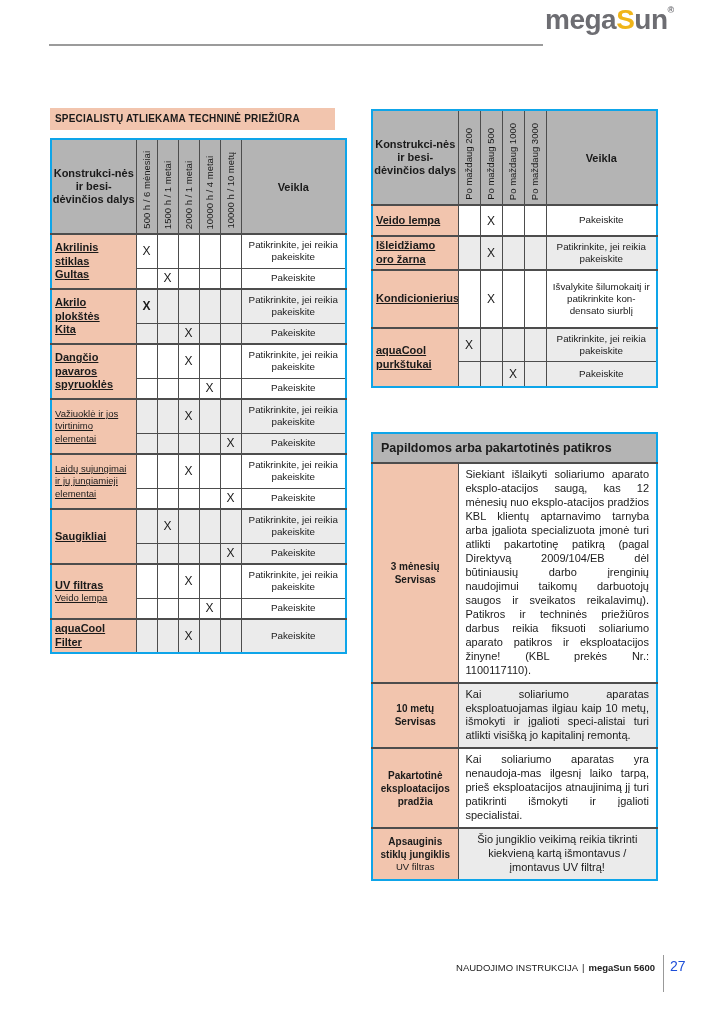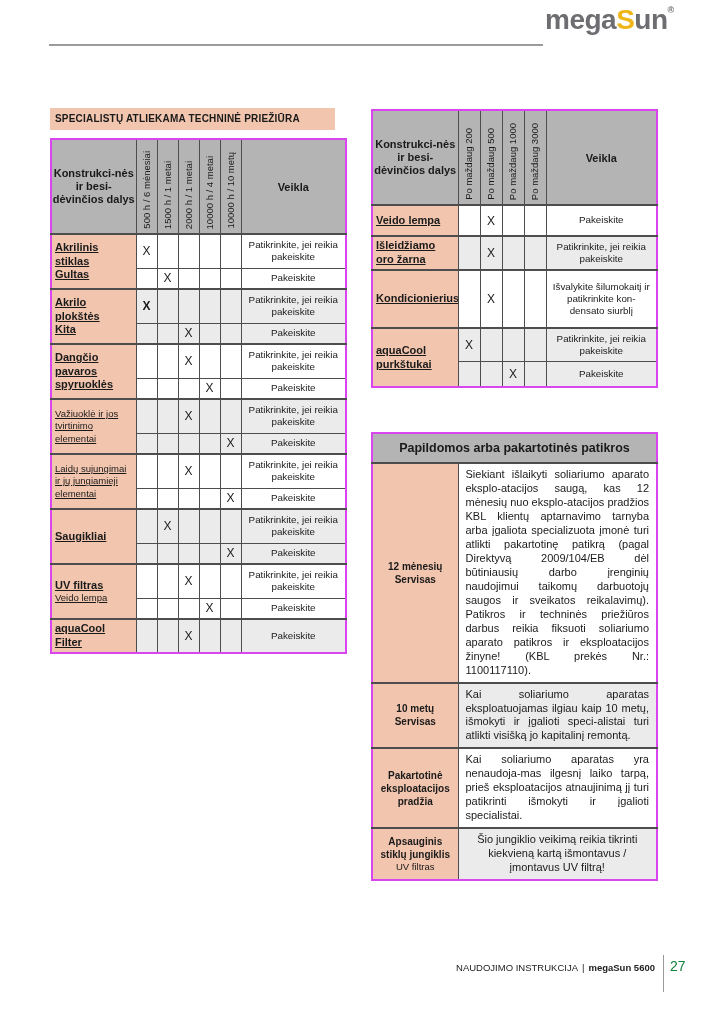--- a/index.html
+++ b/index.html
@@ -13,21 +13,21 @@
   .logo .accent { color:#f0b519; }
   .logo .reg { font-size:9px; vertical-align:top; position:relative; top:1px; color:#6d6d72; }
 
   
   .left-title { position:absolute; left:50px; top:108px; width:280px; height:22px;
                 background:#f2c5ae; font-weight:bold; font-size:10px; line-height:22px;
                 padding-left:5px; letter-spacing:0.2px; }
 
   
   .mtable { position:absolute; border-collapse:collapse; table-layout:fixed;
-            border:2px solid #d946ef; background:#fff; }
+            border:2px solid #0ea5e9; background:#fff; }
   .mtable td { border:1px solid #4d4d4d; padding:0; overflow:hidden; }
   .hd-row td { border-bottom-width:2px; }
   tr.grp td { border-top-width:2px; }
   .hd { background:#b4b4b4; }
   .parts-hd { font-size:11px; font-weight:bold; text-align:center; vertical-align:middle;
               line-height:1.2; padding:2px; }
   .veikla-hd { font-size:11px; font-weight:bold; text-align:center; vertical-align:middle; }
   .rot-hd { vertical-align:bottom; text-align:center; padding-bottom:6px; }
   .rot { writing-mode:vertical-rl; transform:rotate(180deg); display:inline-block;
          font-size:9.5px; line-height:1; white-space:nowrap; }
@@ -41,35 +41,35 @@
   td.act { text-align:center; vertical-align:middle; font-size:9.8px; line-height:1.25;
            padding:2px 4px; }
   tr.alt td:not(.lbl):not(.clbl) { background:#ebebeb; }
 
   tr.h95 { height:95px; } tr.h34 { height:34px; } tr.h21 { height:21px; }
   tr.h31 { height:31px; } tr.h58 { height:58px; } tr.h33 { height:33px; }
   tr.h26 { height:26px; } tr.h30 { height:30px; } tr.h140 { height:140px; }
   tr.h53 { height:53px; } tr.h65 { height:65px;margin-left:22px; } tr.h48 { height:48px; }
 
   
-  .ct-hd td { background:#b4b4b4; font-weight:bold; font-size:12.5px; text-align:center;
+  .ct-hd td { background:#b4b4b4; font-weight:bold; font-size:12.5px; text-align:left;
               vertical-align:middle; padding:4px 8px; }
   td.clbl { background:#f2c5ae; text-align:center; vertical-align:middle; font-size:10px;
             font-weight:bold; line-height:1.3; padding:2px 3px; }
   td.ctext { font-size:11px; line-height:1.27; text-align:justify; vertical-align:middle;
              padding:4px 7px; }
   td.ctext.ctr { text-align:center; }
 
   
   .footer { position:absolute; right:69px; top:962px; font-size:9.5px; color:#222;
             white-space:nowrap; }
   .f-sep { margin:0 4px; }
   .f-model { font-weight:bold; }
   .page-bar { position:absolute; left:663px; top:955px; width:1px; height:37px; background:#999; }
-  .page-num { position:absolute; left:670px; top:958px; font-size:14px; color:#15803d; }
+  .page-num { position:absolute; left:670px; top:958px; font-size:14px; color:#1d4ed8; }
 </style>
 </head>
 <body>
 
 <div class="page">
 
   <div class="top-rule"></div>
   <div class="logo">
     <span>mega</span><span class="accent">S</span><span>un</span><span class="reg">®</span>
   </div>
@@ -330,21 +330,21 @@
     <colgroup>
         <col style="width:86px">
         <col style="width:199px">
       </colgroup>
     <tbody>
         <tr class="ct-hd h30">
       <td colspan="2">Papildomos arba pakartotinės patikros</td>
     </tr>
     <tr class="grp h140">
       <td class="clbl">
-            <div>12 mėnesių Servisas</div>
+            <div>3 mėnesių Servisas</div>
           </td>
       <td class="ctext">Siekiant išlaikyti soliariumo aparato eksplo-atacijos saugą, kas 12 mėnesių nuo eksplo-atacijos pradžios KBL klientų aptarnavimo tarnyba arba įgaliota specializuota įmonė turi atlikti pakartotinę patikrą (pagal Direktyvą 2009/104/EB dėl būtiniausių darbo įrenginių naudojimui taikomų darbuotojų saugos ir sveikatos reikalavimų). Patikros ir techninės priežiūros darbus reikia fiksuoti soliariumo aparato patikros ir eksploatacijos žinyne! (KBL prekės Nr.: 1100117110).</td>
     </tr>
     <tr class="grp alt h53">
       <td class="clbl">
             <div>10 metų Servisas</div>
           </td>
       <td class="ctext">Kai soliariumo aparatas eksploatuojamas ilgiau kaip 10 metų, išmokyti ir įgalioti speci-alistai turi atlikti visišką jo kapitalinį remontą.</td>
     </tr>
     <tr class="grp h65">

